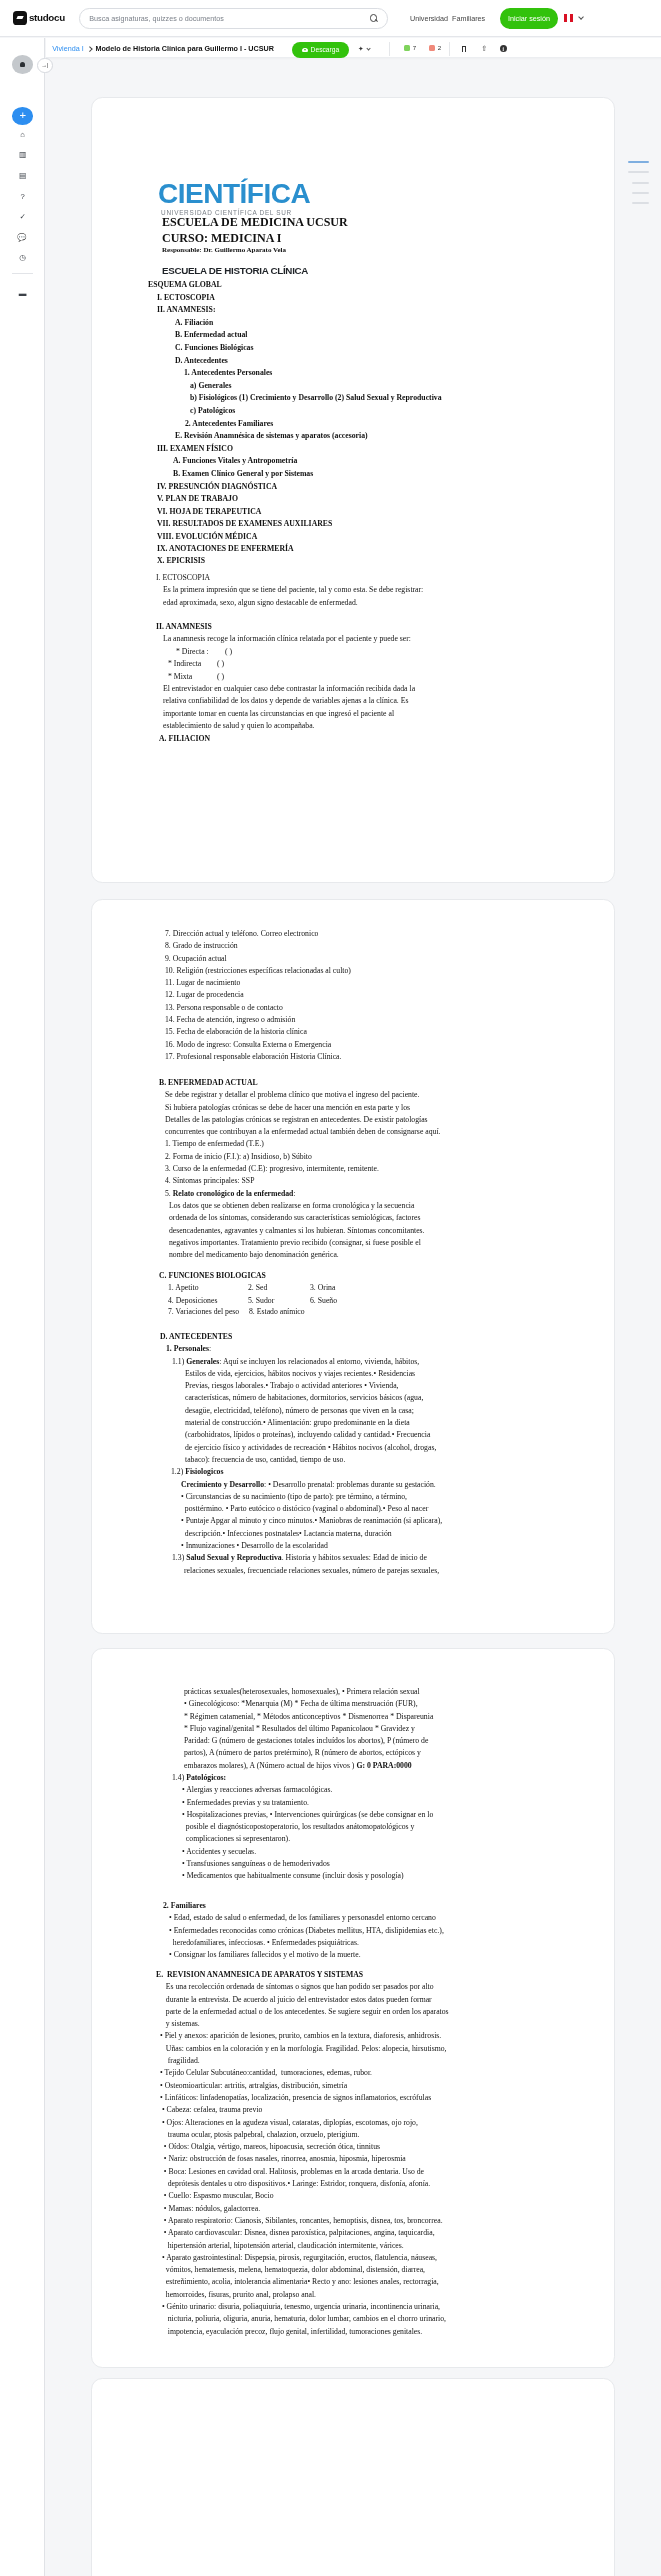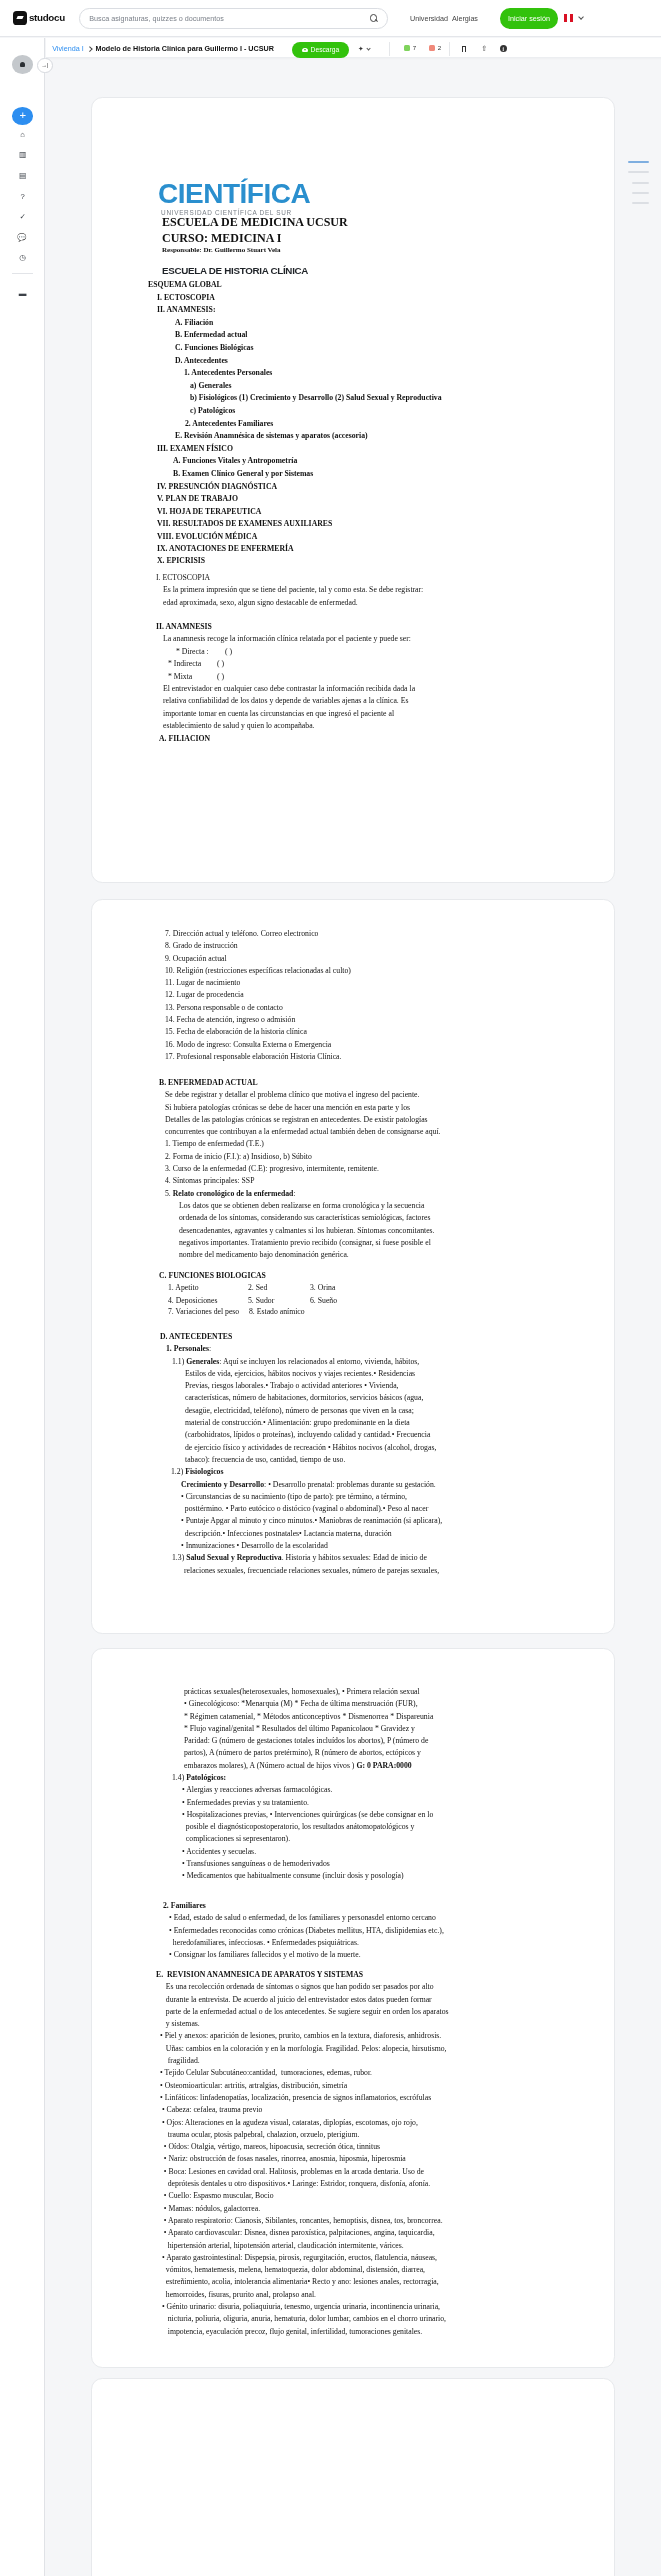--- a/index.html
+++ b/index.html
@@ -69,21 +69,21 @@
 <header class="topbar">
   <div class="logo">
     <div class="logo-mark"></div>
     <span class="logo-text">studocu</span>
   </div>
   <div class="search">
     <input type="text" placeholder="Busca asignaturas, quizzes o documentos" style="">
     <span class="search-icon"></span>
   </div>
   <span class="nav-link" style="left:410px">Universidad</span>
-  <span class="nav-link" style="left:452px">Alergias</span>
+  <span class="nav-link" style="left:452px">Familiares</span>
   <button class="login-btn">Iniciar sesión</button>
   <div class="flag">
     <span style="background:#d91023"></span>
       <span style="background:#fff;"></span>
       <span style="background:#d91023"></span>
   </div>
   <span class="chev" style="left:579px; top:15px;"></span>
 </header>
 
 <aside class="sidebar">
@@ -155,21 +155,21 @@
 <div class="page" style="top:2378px; height:713px;"></div>
 
 <div class="logo-cientifica">
   <div class="cien-word"><span>CIENTÍFICA</span></div>
   <div class="cien-sub">UNIVERSIDAD CIENTÍFICA DEL SUR</div>
 </div>
 
 <div class="pg abs" style="left:162px; top:215px;">
   <div class="b" style="font-size:12px; line-height:15.5px;">ESCUELA DE MEDICINA UCSUR</div>
   <div class="b" style="font-size:12px; line-height:15.5px;">CURSO: MEDICINA  I</div>
-  <div class="b" style="font-size:7px; line-height:9.3px;">Responsable:  Dr. Guillermo Stuart Vela</div>
+  <div class="b" style="font-size:7px; line-height:9.3px;">Responsable:  Dr. Guillermo Aparato Vela</div>
 </div>
 
 <div class="abs b" style="left:162px; top:265px; font-family:'Liberation Sans', sans-serif; font-size:9.8px; letter-spacing:-0.3px;">ESCUELA DE HISTORIA CLÍNICA</div>
 
 <div class="pg abs" style="left:148px; top:278px; line-height:12.6px;">
   <div class="b cond">ESQUEMA GLOBAL</div>
   <div id="scheme-list">
     <div class="b cond" style="margin-left:9.3px; display:block">I.   ECTOSCOPIA</div>
     <div class="b cond" style="margin-left:9.3px; display:block">II.  ANAMNESIS:</div>
     <div class="b cond" style="margin-left:27px; display:block">A. Filiación</div>
@@ -242,21 +242,21 @@
   <div style="margin-left:6.2px">
     <div class="cond" style="display:block">Se debe registrar y detallar el problema clínico que motiva el ingreso del paciente.</div>
     <div class="cond" style="display:block">Si hubiera patologías crónicas se debe de hacer una mención en esta parte y los</div>
     <div class="cond" style="display:block">Detalles de las patologías crónicas se registran en antecedentes. De existir patologías</div>
     <div class="cond" style="display:block">concurrentes que contribuyan a la enfermedad actual también deben de consignarse aquí.</div>
     <div class="cond" style="display:block">1. Tiempo de enfermedad (T.E.)</div>
     <div class="cond" style="display:block">2. Forma de inicio (F.I.): a) Insidioso,  b) Súbito</div>
     <div class="cond" style="display:block">3. Curso de la enfermedad (C.E): progresivo, intermitente, remitente.</div>
     <div class="cond" style="display:block">4. Síntomas principales: SSP</div>
     <div class="cond" style="display:block"><span>5. </span><span class="b">Relato cronológico de la enfermedad</span>:</div>
-    <div style="margin-left:14px">
+    <div style="margin-left:4px">
       <div class="cond" style="display:block">Los datos que se obtienen deben realizarse en forma cronológica y la secuencia</div>
       <div class="cond" style="display:block">ordenada de los síntomas, considerando sus características semiológicas, factores</div>
       <div class="cond" style="display:block">desencadenantes, agravantes y calmantes si los hubieran. Síntomas concomitantes.</div>
       <div class="cond" style="display:block">negativos importantes. Tratamiento previo recibido (consignar, si fuese posible el</div>
       <div class="cond" style="display:block">nombre del medicamento bajo denominación genérica.</div>
     </div>
   </div>
 </div>
 
 <div class="pg abs" style="left:159px; top:1269px; line-height:12.3px;">

